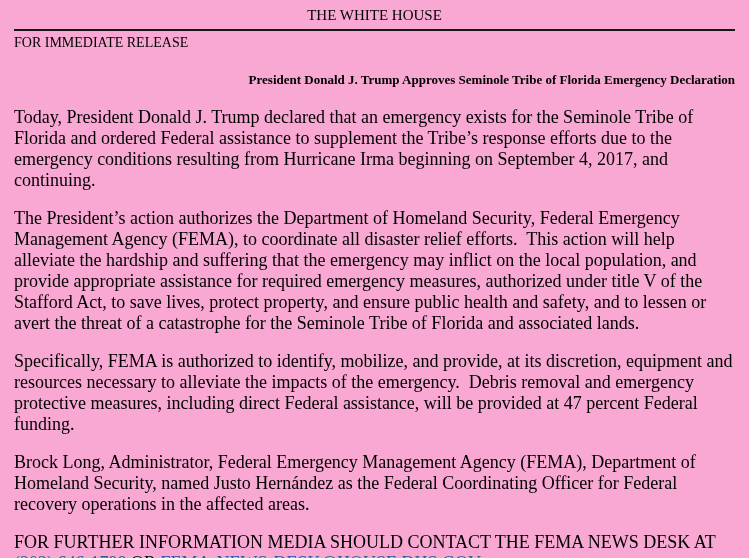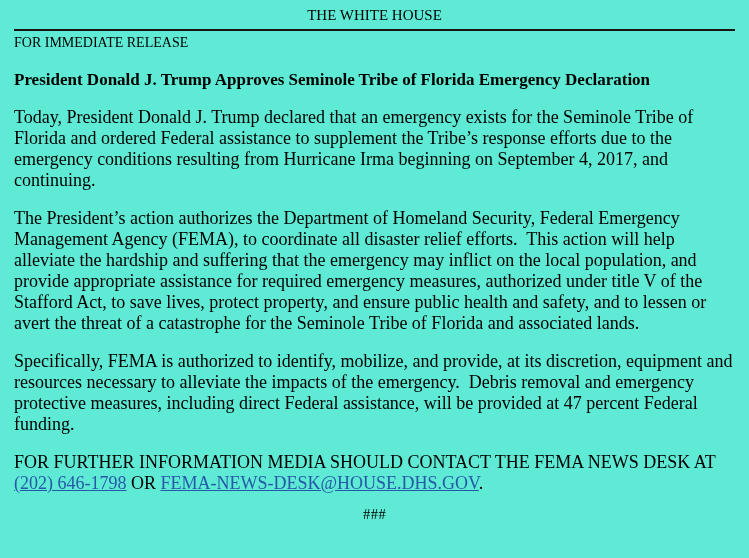--- a/index.html
+++ b/index.html
@@ -5,21 +5,21 @@
   html, body {
     margin: 0;
     padding: 0;
     background: #ffffff;
   }
   .page {
     position: relative;
     box-sizing: border-box;
     width: 749px;
     height: 558px;
-    background: #5eead4;
+    background: #f9a8d4;
     color: #000000;
     font-family: "Liberation Serif", "DejaVu Serif", serif;
     padding: 6px 14px 0 14px;
     overflow: hidden;
   }
   .doc-header {
     text-align: center;
     font-size: 15px;
     line-height: 18px;
   }
@@ -30,23 +30,23 @@
   .rule {
     border: none;
     border-top: 2px solid #161616;
     margin: 5px 0 1px 0;
   }
   .release-info {
     font-size: 14px;
     line-height: 21px;
   }
   .title {
-    font-size: 17px;
+    font-size: 13px;
     font-weight: bold;
-    text-align: left;
+    text-align: right;
     margin: 16px 0 0 0;
     line-height: 21px;
   }
   .para {
     font-size: 18px;
     line-height: 21px;
     margin: 17px 0 0 0;
     white-space: pre-wrap;
   }
   .contact a {
@@ -77,18 +77,19 @@
   </div>
 
   <div class="title">President Donald J. Trump Approves Seminole Tribe of Florida Emergency Declaration</div>
 
   <p class="para">Today, President Donald J. Trump declared that an emergency exists for the Seminole Tribe of Florida and ordered Federal assistance to supplement the Tribe’s response efforts due to the emergency conditions resulting from Hurricane Irma beginning on September 4, 2017, and continuing.</p>
 
   <p class="para">The President’s action authorizes the Department of Homeland Security, Federal Emergency Management Agency (FEMA), to coordinate all disaster relief efforts.  This action will help alleviate the hardship and suffering that the emergency may inflict on the local population, and provide appropriate assistance for required emergency measures, authorized under title V of the Stafford Act, to save lives, protect property, and ensure public health and safety, and to lessen or avert the threat of a catastrophe for the Seminole Tribe of Florida and associated lands.</p>
 
   <p class="para">Specifically, FEMA is authorized to identify, mobilize, and provide, at its discretion, equipment and resources necessary to alleviate the impacts of the emergency.  Debris removal and emergency protective measures, including direct Federal assistance, will be provided at 47 percent Federal funding.</p>
 
+  <p class="para">Brock Long, Administrator, Federal Emergency Management Agency (FEMA), Department of Homeland Security, named Justo Hernández as the Federal Coordinating Officer for Federal recovery operations in the affected areas.</p>
 
   <p class="para contact"><span>FOR FURTHER INFORMATION MEDIA SHOULD CONTACT THE FEMA NEWS DESK AT </span><a>(202) 646-1798</a><span> OR </span><a>FEMA-NEWS-DESK@HOUSE.DHS.GOV</a><span>.</span></p>
 
   <div class="end-mark">###</div>
 
 </div>
 
 </body></html>

